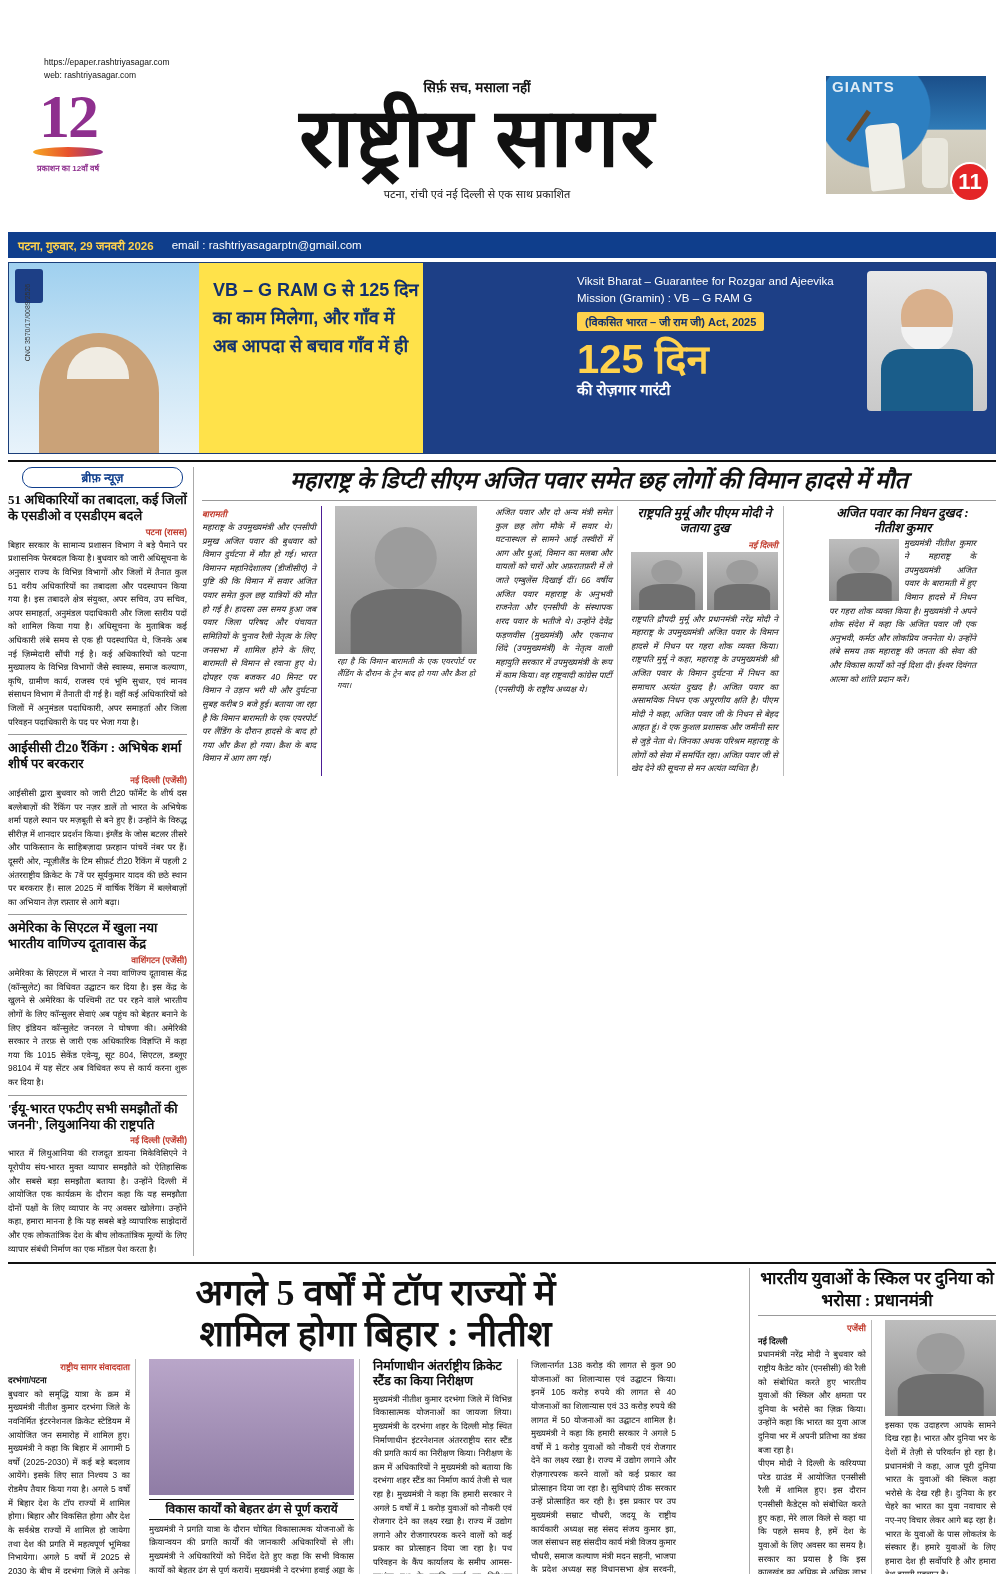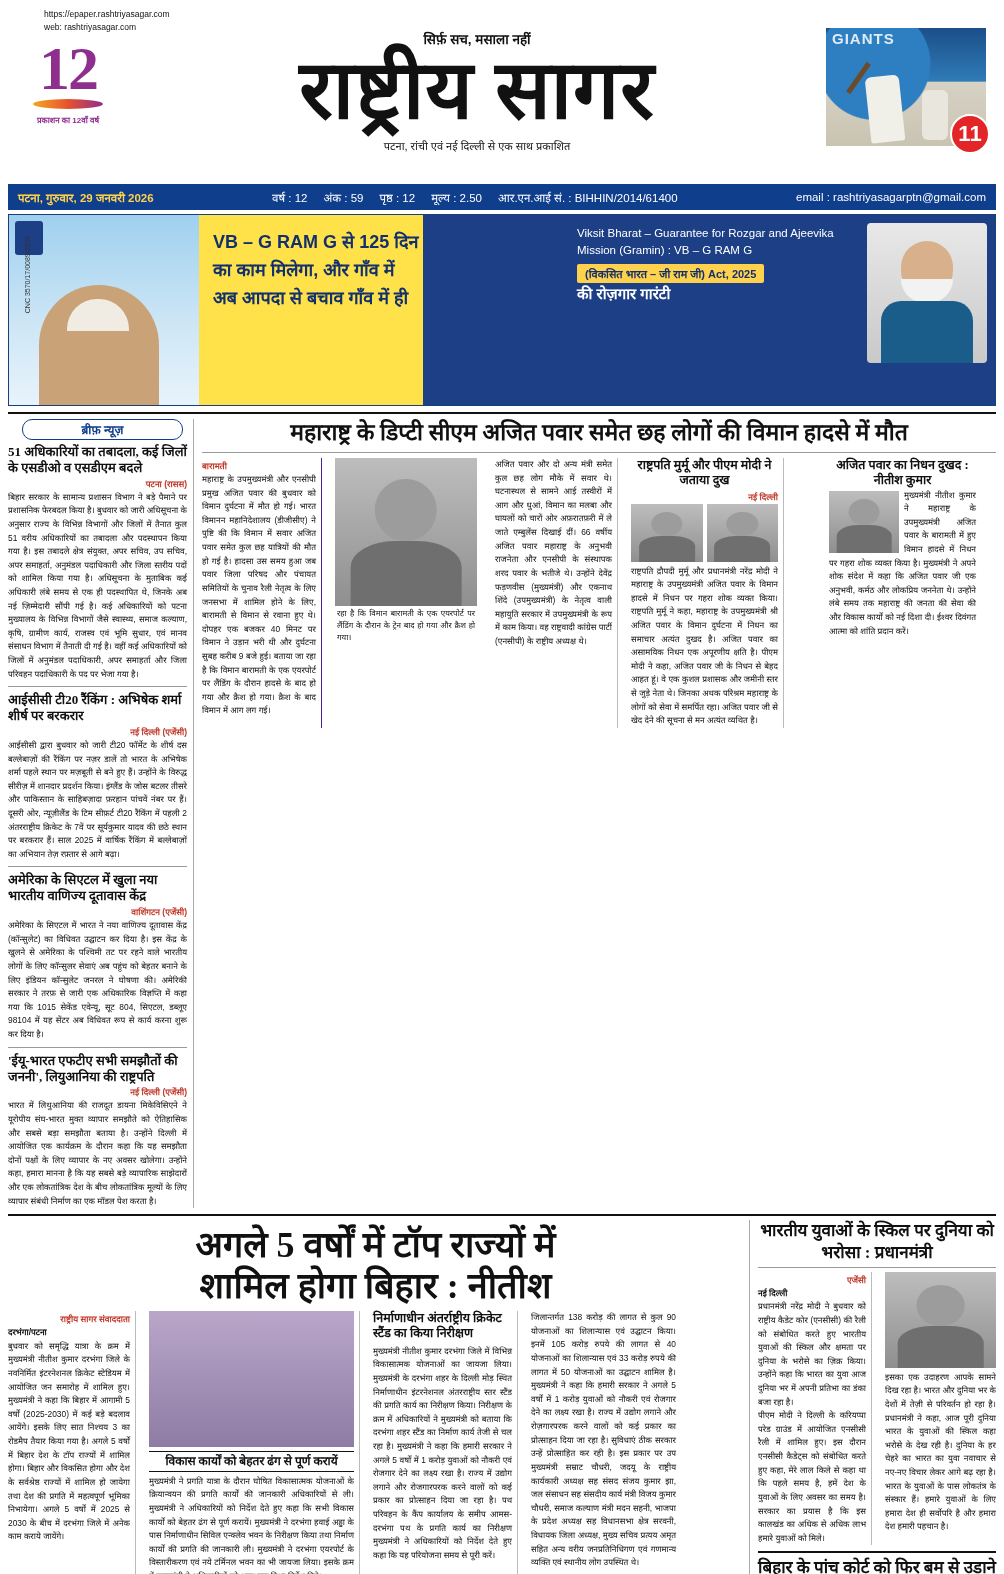--- a/index.html
+++ b/index.html
@@ -6,21 +6,21 @@
   html, body { margin:0; padding:0; }
   body {
     width: 1004px;
     font-family: "Liberation Sans", sans-serif;
     background: #ffffff;
     color: #111;
   }
   .page { width:1004px; position:relative; background:#fff; padding: 6px 8px 0 8px; }
 
   
-  .masthead { display:flex; align-items:flex-start; position:relative; height:176px; }
+  .masthead { display:flex; align-items:flex-start; position:relative; height:176px;margin-top:48px; }
   .urls { font-size:8.5px; line-height:1.5; color:#111; position:absolute; left:36px; top:2px; }
   .logo12 {
     width:120px; height:120px; margin-top:18px; flex:0 0 120px;
     display:flex; flex-direction:column; align-items:center; justify-content:center;
   }
   .logo12 .num { font-family:"Liberation Serif", serif; font-size:62px; font-weight:bold; color:#8e2f8e; line-height:0.9; letter-spacing:-2px;}
   .logo12 .swoosh { width:70px; height:10px; background:linear-gradient(90deg,#f5a623,#e8522d,#8e2f8e); border-radius:50%; margin-top:2px;}
   .logo12 .caption { font-size:8px; color:#8e2f8e; font-weight:bold; margin-top:4px; }
 
   .mast-center { flex:1; text-align:center; padding-top:24px; position:relative; }
@@ -147,45 +147,39 @@
         <div class="player"></div>
         <div class="bat"></div>
         <div class="player2"></div>
       </div>
       <div class="page-badge">11</div>
     </div>
   </div>
 
   <div class="infobar">
     <div class="left">पटना, गुरुवार, 29 जनवरी 2026</div>
-    <div class="mid">
-      <span>वर्ष : 12</span>
-      <span>अंक : 59</span>
-      <span>पृष्ठ : 12</span>
-      <span>मूल्य : 2.50</span>
-      <span>आर.एन.आई सं. : BIHHIN/2014/61400</span>
-    </div>
     <div class="email">email : rashtriyasagarptn@gmail.com</div>
   </div>
 
   <div class="govad">
     <div class="leftimg">
       <div class="emblem"></div>
       <div class="farmer"></div>
       <div class="turban"></div>
       <div class="sidecode">CNC 3570/17/0089/2526</div>
     </div>
     <div class="hindi">
       <div>VB – G RAM G से 125 दिन</div>
       <div>का काम मिलेगा, और गाँव में</div>
       <div>अब आपदा से बचाव गाँव में ही</div>
     </div>
     <div class="right">
       <div class="eng">Viksit Bharat – Guarantee for Rozgar and Ajeevika Mission (Gramin) : VB – G RAM G</div>
       <div class="act">(विकसित भारत – जी राम जी) Act, 2025</div>
+      <div class="big">125 दिन</div>
       <div class="big-sub">की रोज़गार गारंटी</div>
       <div class="pmimg">
         <div class="face"></div>
         <div class="beard"></div>
         <div class="body"></div>
       </div>
     </div>
   </div>
 
   <div class="rule"></div>
@@ -216,21 +210,21 @@
       </div>
       <div class="thin-rule" style="margin:5px 0;"></div>
 
       <div>
         <div class="sub-head" style="font-size:13px;">'ईयू-भारत एफटीए सभी समझौतों की जननी', लियुआनिया की राष्ट्रपति</div>
         <div class="byline">नई दिल्ली (एजेंसी)</div>
         <div class="body-text">भारत में लिथुआनिया की राजदूत डायना मिकेविसिएने ने यूरोपीय संघ-भारत मुक्त व्यापार समझौते को ऐतिहासिक और सबसे बड़ा समझौता बताया है। उन्होंने दिल्ली में आयोजित एक कार्यक्रम के दौरान कहा कि यह समझौता दोनों पक्षों के लिए व्यापार के नए अवसर खोलेगा। उन्होंने कहा, हमारा मानना है कि यह सबसे बड़े व्यापारिक साझेदारों और एक लोकतांत्रिक देश के बीच लोकतांत्रिक मूल्यों के लिए व्यापार संबंधी निर्माण का एक मॉडल पेश करता है।</div>
       </div>
     </div>
 
-    <div class="col" style="flex:1;">
+    <div class="col" style="flex:1;font-style:italic;">
 
       <div class="mid-head" style="text-align:center; font-size:23px;">महाराष्ट्र के डिप्टी सीएम अजित पवार समेत छह लोगों की विमान हादसे में मौत</div>
       <div class="thin-rule" style="margin:5px 0;"></div>
 
       <div class="cols">
         <div style="width:120px; padding-right:5px; border-right:1px solid #4c1d95;">
           <div class="byline" style="text-align:left;">बारामती</div>
           <div class="body-text">महाराष्ट्र के उपमुख्यमंत्री और एनसीपी प्रमुख अजित पवार की बुधवार को विमान दुर्घटना में मौत हो गई। भारत विमानन महानिदेशालय (डीजीसीए) ने पुष्टि की कि विमान में सवार अजित पवार समेत कुल छह यात्रियों की मौत हो गई है। हादसा उस समय हुआ जब पवार जिला परिषद और पंचायत समितियों के चुनाव रैली नेतृत्व के लिए जनसभा में शामिल होने के लिए, बारामती से विमान से रवाना हुए थे। दोपहर एक बजकर 40 मिनट पर विमान ने उड़ान भरी थी और दुर्घटना सुबह करीब 9 बजे हुई। बताया जा रहा है कि विमान बारामती के एक एयरपोर्ट पर लैंडिंग के दौरान हादसे के बाद हो गया और क्रैश हो गया। क्रैश के बाद विमान में आग लग गई।</div>
         </div>
         <div style="width:152px; padding:0 5px;">

